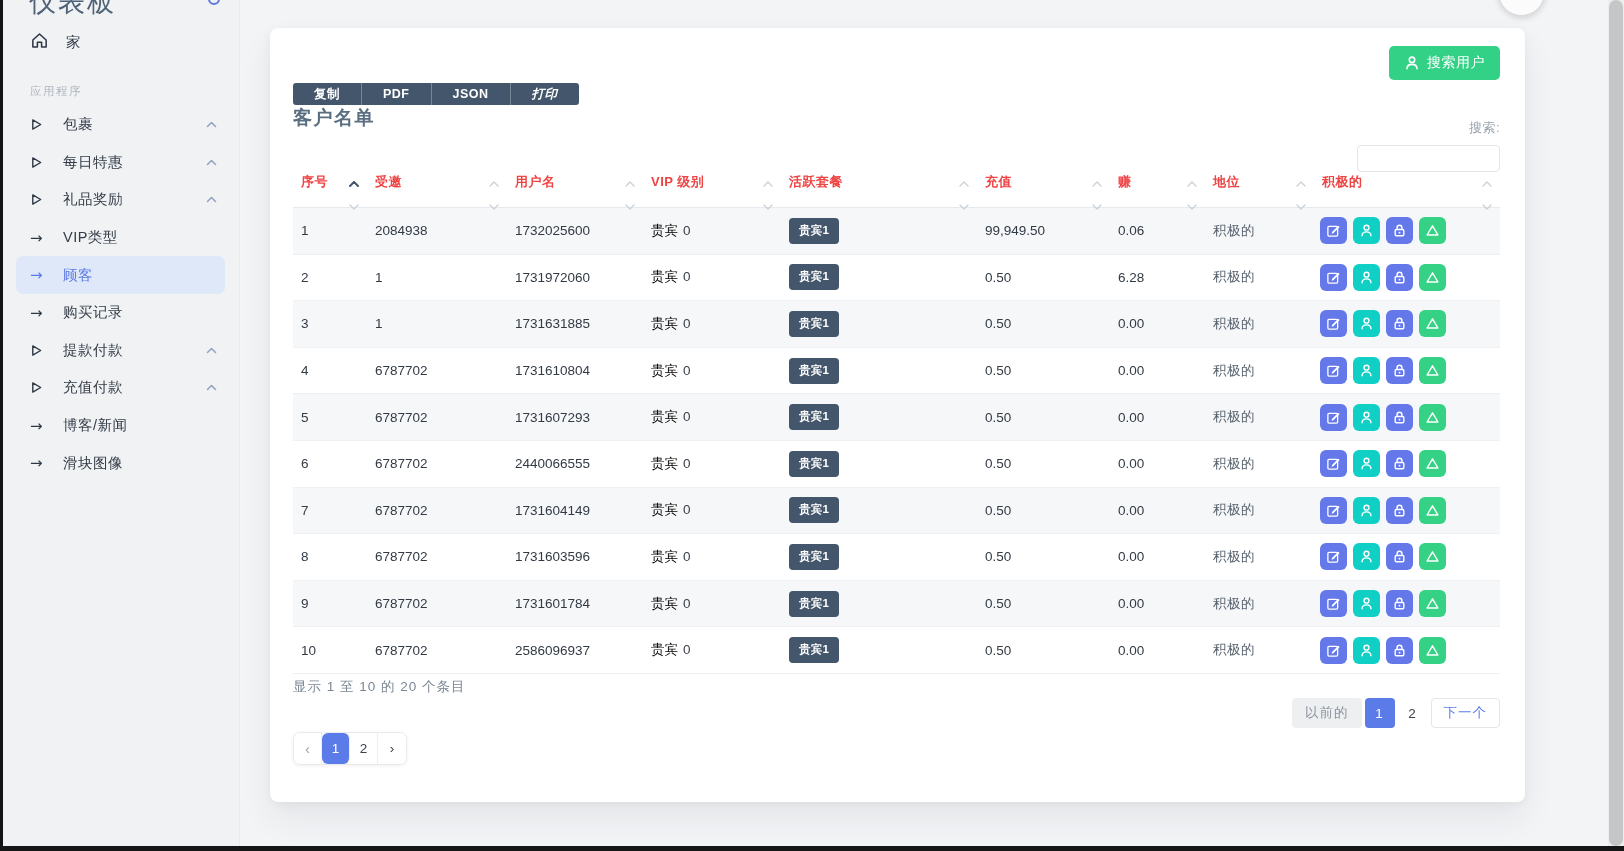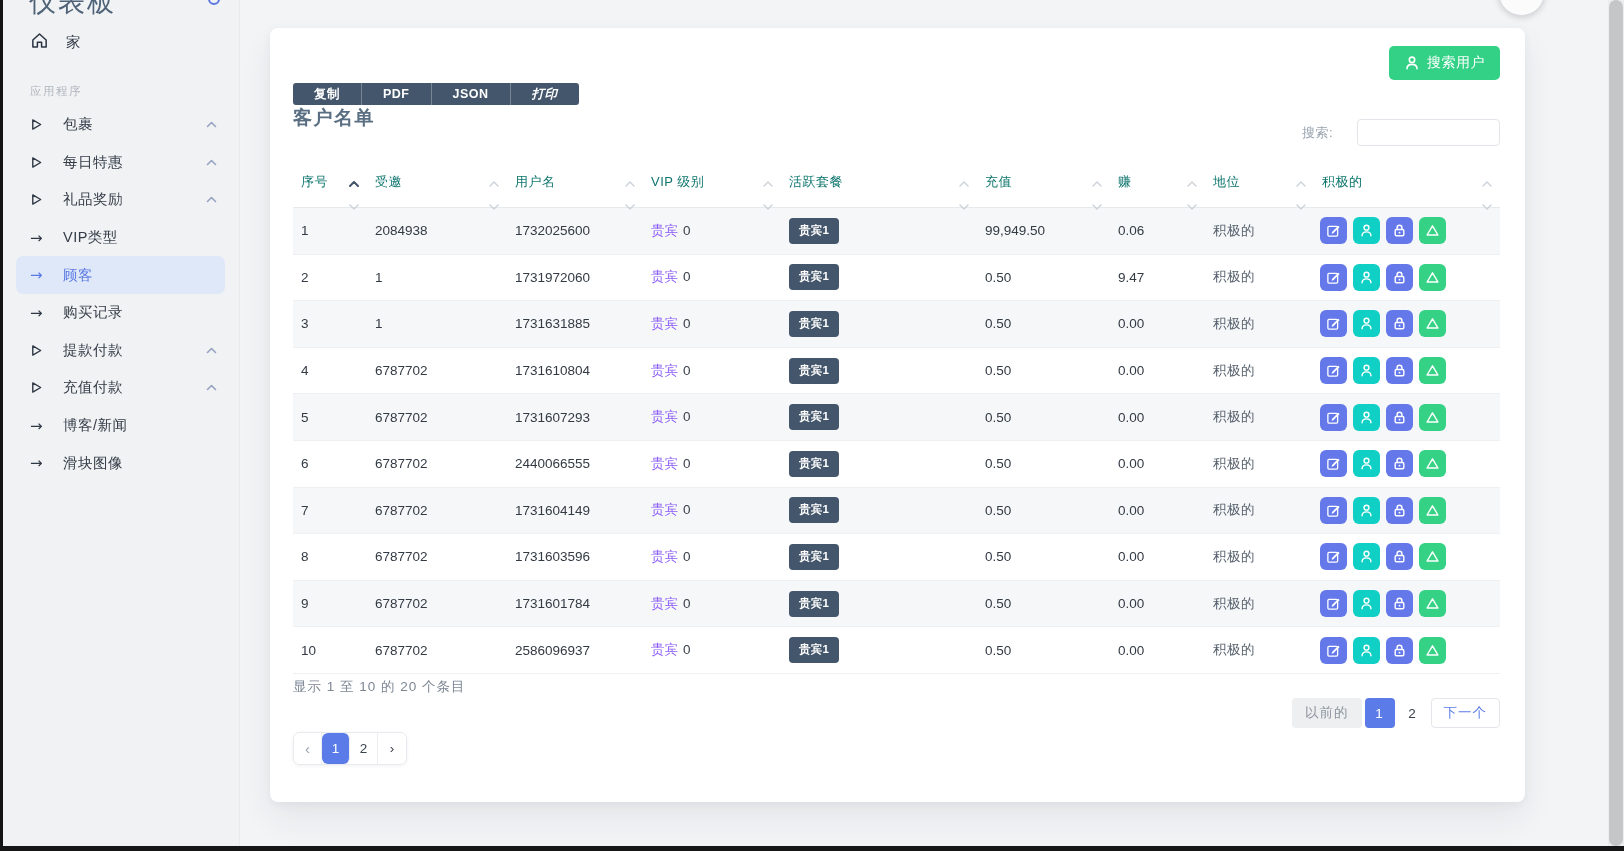--- a/index.html
+++ b/index.html
@@ -34,33 +34,33 @@
   .card { position:absolute; left:270px; top:28px; width:1255px; height:774px; background:#fff; border-radius:8px;
           box-shadow:0 2px 10px rgba(30,40,60,.05), 0 16px 32px rgba(30,40,60,.07); z-index:5; }
   .card-title { position:absolute; top:29px; left:23px; font-size:19px; letter-spacing:1.5px; color:#5a6e82;margin-top:48px; }
   .export-group { position:absolute; top:55px; left:23px; display:inline-flex; border-radius:3px; overflow:hidden; }
   .export-btn { background:#44566b; color:#fff; border:none; border-right:1px solid rgba(255,255,255,.28);
                 font-family:inherit; font-size:12.5px; font-weight:bold; height:22px; padding:0 21px; cursor:pointer; letter-spacing:.5px; }
   .export-btn:last-child { border-right:none;font-style:italic; }
   .search-user-btn { position:absolute; top:18px; right:25px; height:34px; display:flex; align-items:center; gap:7px;
                      background:#33d186; color:#fff; border:none; border-radius:5px; padding:0 15px; font-family:inherit;
                      font-size:14px; letter-spacing:.5px; cursor:pointer; }
-  .search-row { position:absolute; top:91px; right:25px; display:flex; align-items:center; gap:24px; }
+  .search-row { position:absolute; top:91px; right:25px; display:flex; align-items:flex-end; gap:8px;flex-direction:column; }
   .search-label { font-size:13px; color:#97a1ad; letter-spacing:.5px; }
   .search-input { width:143px; height:27px; border:1px solid #e2e5e9; border-radius:4px; background:#fff; font-family:inherit; padding:0 8px; font-size:13px; }
 
   
   .table-wrap { position:absolute; top:140px; left:23px; width:1207px; }
   table { width:100%; border-collapse:collapse; table-layout:fixed; }
-  th { position:relative; text-align:left; vertical-align:top; font-size:13px; font-weight:normal; color:#0f766e;
+  th { position:relative; text-align:left; vertical-align:top; font-size:13px; font-weight:bold; color:#ef4444;
        letter-spacing:.5px; padding:5px 18px 16px 8px; border-bottom:1px solid #e7eaed; cursor:pointer; }
   .sorters { position:absolute; right:8px; top:7px; display:flex; flex-direction:column; gap:8px; align-items:center; }
   td { font-size:13.5px; color:#323a44; padding:0 0 0 8px; height:46.6px; border-bottom:1px solid #eef0f3; }
   tr.striped td { background:#f6f7f9; }
-  .vip-prefix { color:#8b5cf6; margin-right:5px; }
+  .vip-prefix { color:#000000; margin-right:5px; }
   .vip-value  { color:#39414b; }
   .badge { display:inline-block; background:#44566b; color:#fff; font-size:11.5px; font-weight:bold;
            padding:5px 10px 6px; border-radius:4px; letter-spacing:.3px; }
   .status-text { color:#59636f; letter-spacing:.5px; }
   .actions { display:flex; gap:6px; margin-left:-2px; }
   .action-btn { width:27px; height:27px; border:none; border-radius:6px; display:flex; align-items:center; justify-content:center; cursor:pointer; padding:0; }
   .action-edit, .action-lock { background:#6478e9; }
   .action-user { background:#10cfc4; }
   .action-tri  { background:#35d286; }
 
@@ -367,21 +367,21 @@
               </div>
             </td>
           </tr>
           <tr class="">
             <td>2</td>
             <td>1</td>
             <td>1731972060</td>
             <td><span class="vip-prefix">贵宾</span><span class="vip-value">0</span></td>
             <td><span class="badge">贵宾1</span></td>
             <td>0.50</td>
-            <td>9.47</td>
+            <td>6.28</td>
             <td><span class="status-text">积极的</span></td>
             <td>
               <div class="actions">
                 <button class="action-btn action-edit">
                   <span style="display:flex;">
                     <svg viewBox="0 0 16 16" width="15" height="15">
                       <rect x="2" y="3.6" width="10.4" height="10.4" rx="1.2" fill="none" stroke="#fff" stroke-width="1.4"></rect>
                       <path d="M6.4 9.6 L13.1 2.9 L14.5 4.3 L7.8 11 L6 11.4 Z" fill="#fff"></path>
                     </svg>
                   </span>

